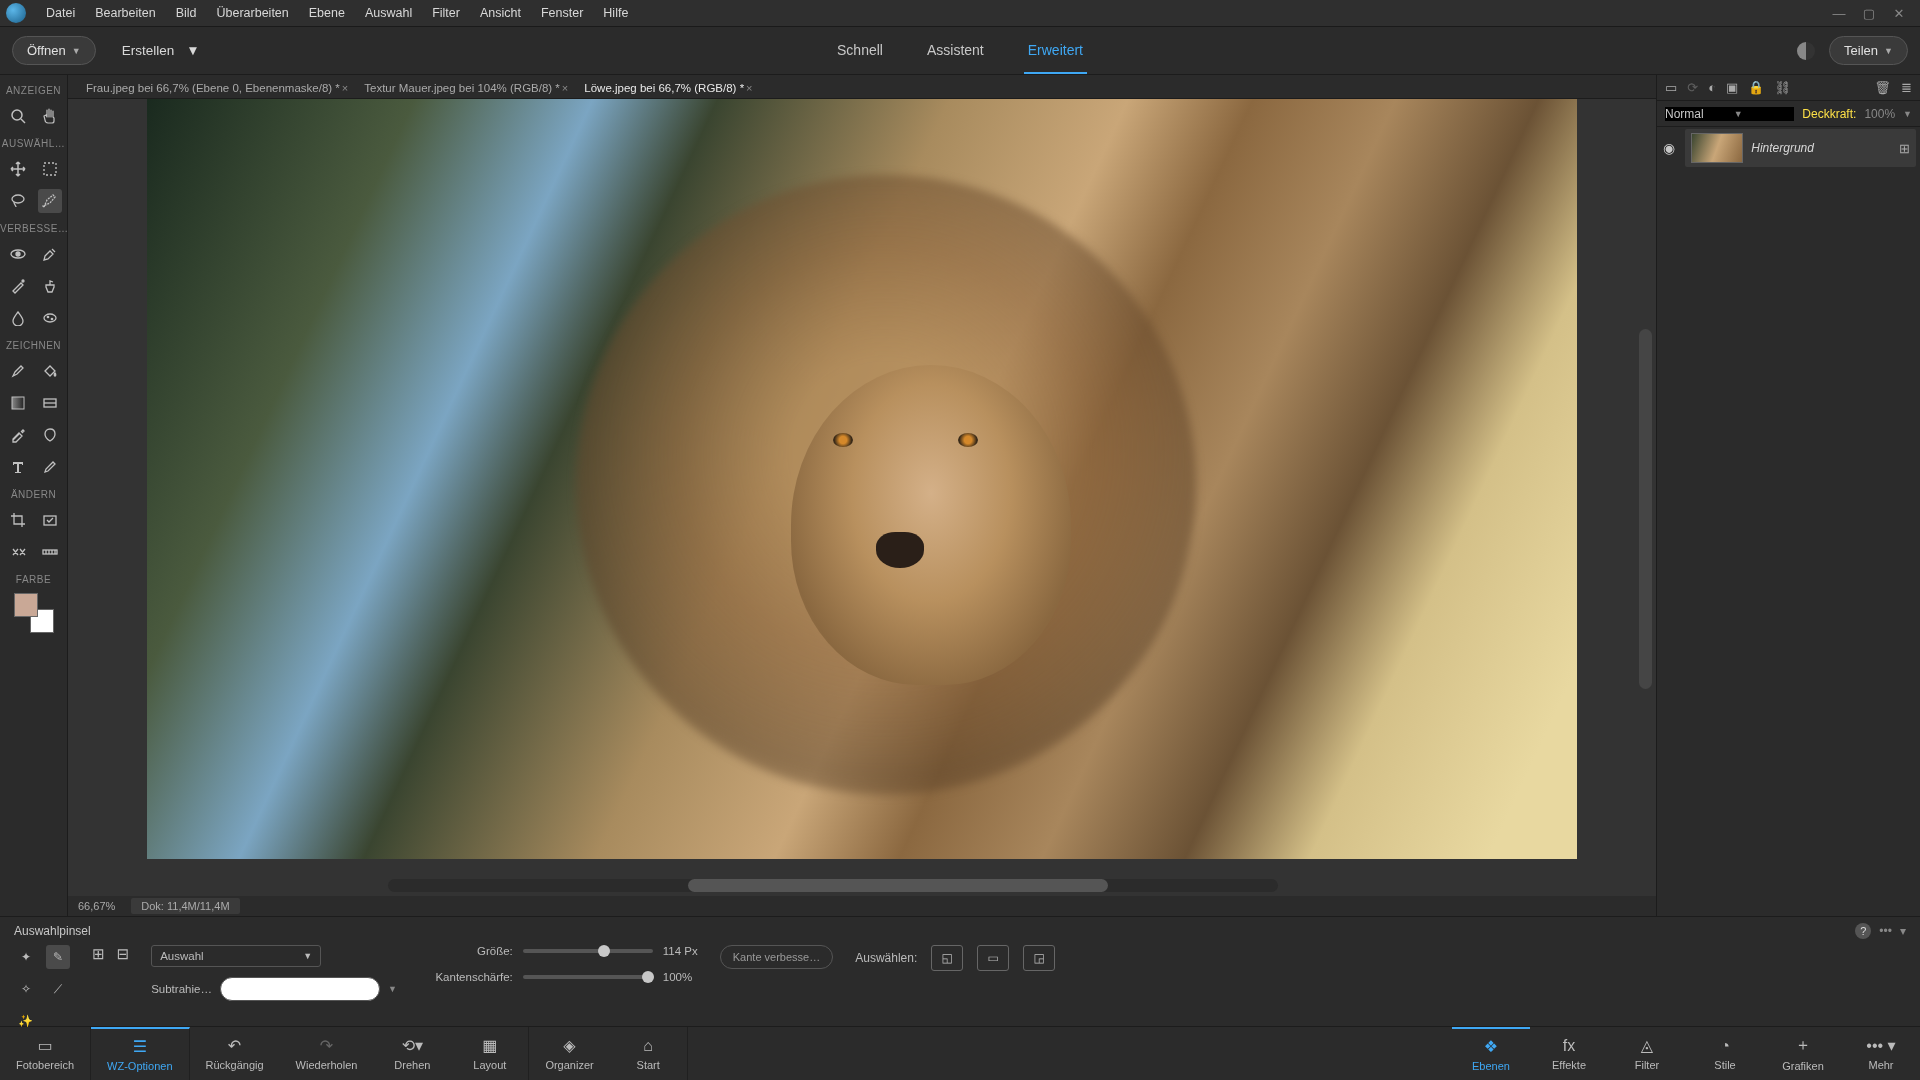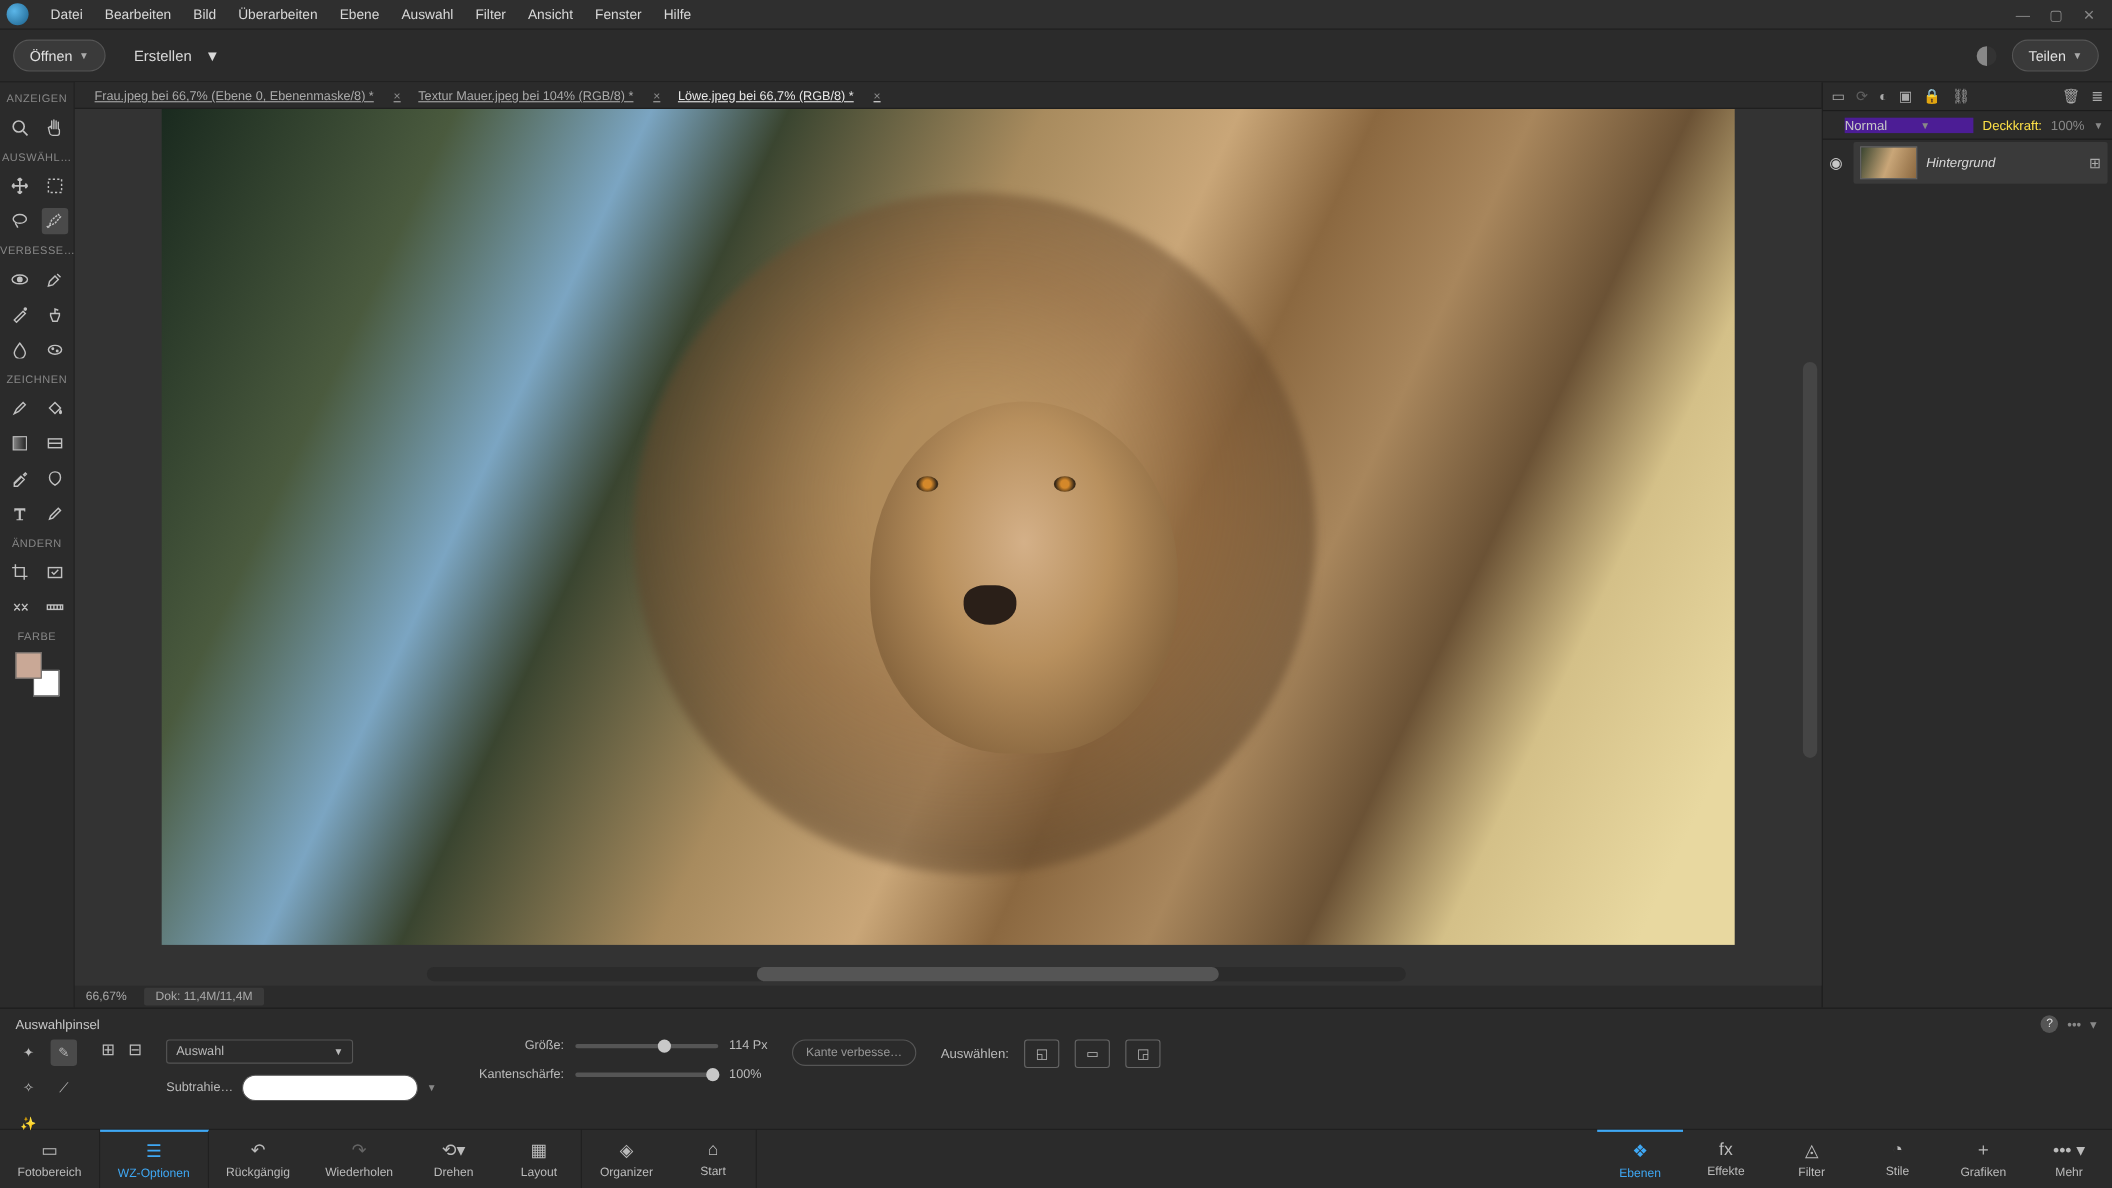--- a/index.html
+++ b/index.html
@@ -32,21 +32,21 @@
 .tools-left .tool-row { display: flex; gap: 8px; margin: 4px 0; }
 .tool { width: 24px; height: 24px; display: flex; align-items: center; justify-content: center; color: #c0c0c0; cursor: pointer; border-radius: 3px; }
 .tool.active { background: #4a4a4a; }
 .color-swatches { position: relative; width: 40px; height: 40px; margin-top: 4px; }
 .swatch-fg { position: absolute; top: 0; left: 0; width: 24px; height: 24px; background: #c9a896; border: 1px solid #666; }
 .swatch-bg { position: absolute; bottom: 0; right: 0; width: 24px; height: 24px; background: #fff; border: 1px solid #666; }
 
 
 .center { flex: 1; display: flex; flex-direction: column; background: #333; min-width: 0; }
 .doc-tabs { height: 24px; background: #2b2b2b; display: flex; align-items: flex-end; padding: 0 10px; border-bottom: 1px solid #1c1c1c; }
-.doc-tab { padding: 4px 8px; font-size: 11.5px; color: #aaa; display: flex; align-items: center; gap: 18px; cursor: pointer; text-decoration: underline; }
+.doc-tab { padding: 4px 8px; font-size: 11.5px; color: #aaa; display: flex; align-items: center; gap: 2px; cursor: pointer; }
 .doc-tab.active { color: #e8e8e8; justify-content: center; }
 .doc-tab .close { color: #888; font-size: 11px; }
 .canvas-wrap { flex: 1; background: #333; display: flex; align-items: flex-start; justify-content: center; position: relative; overflow: hidden; }
 .canvas { width: 1430px; height: 760px; margin-top: 0; background: linear-gradient(115deg, #1a2a1f 0%, #4a5a3e 15%, #7ba5c2 25%, #3a4530 32%, #a88b5e 45%, #c9a678 55%, #8b6840 62%, #a8865c 70%, #6b5235 78%, #d4c088 85%, #e8d8a0 95%); position: relative; }
 .lion-face { position: absolute; left: 45%; top: 35%; width: 280px; height: 320px; background: radial-gradient(ellipse at 50% 40%, #d4b088 0%, #b8905e 40%, #8a6840 75%, transparent 100%); border-radius: 50% 50% 45% 45%; }
 .lion-mane { position: absolute; left: 30%; top: 10%; width: 620px; height: 620px; background: radial-gradient(circle at 50% 45%, rgba(180,140,90,0.7) 20%, rgba(140,100,60,0.6) 45%, rgba(90,65,40,0.5) 70%, transparent 90%); border-radius: 50%; filter: blur(4px); }
 .lion-eye { position: absolute; width: 20px; height: 14px; background: radial-gradient(circle, #d4882a 30%, #3a2a18 70%); border-radius: 50%; }
 .lion-eye.l { left: 48%; top: 44%; }
 .lion-eye.r { left: 56.7%; top: 44%; }
 .lion-nose { position: absolute; left: 51%; top: 57%; width: 48px; height: 36px; background: #2a1f18; border-radius: 40% 40% 50% 50%; }
@@ -56,21 +56,21 @@
 
 .status-row { height: 20px; background: #2b2b2b; display: flex; align-items: center; font-size: 11px; color: #aaa; padding-left: 10px; gap: 16px; }
 .status-row .pill { background: #3a3a3a; padding: 2px 10px; border-radius: 2px; }
 
 
 .right-panel { width: 264px; background: #2b2b2b; border-left: 1px solid #1c1c1c; display: flex; flex-direction: column; }
 .rp-icons { height: 26px; display: flex; align-items: center; justify-content: flex-end; gap: 10px; padding: 0 8px; border-bottom: 1px solid #1c1c1c; }
 .rp-icons .ico { font-size: 13px; color: #aaa; cursor: pointer; }
 .rp-icons .gap { flex: 1; }
 .blend-row { height: 26px; display: flex; align-items: center; padding: 0 8px; gap: 8px; border-bottom: 1px solid #1c1c1c; }
-.blend-row select, .fake-select { background: #4c1d95; color: #c8c8c8; border: none; font-size: 12px; flex: 1; margin-left: 12px; }
+.blend-row select, .fake-select { background: #000000; color: #c8c8c8; border: none; font-size: 12px; flex: 1; }
 .fake-select { display: flex; align-items: center; gap: 30px; }
 .layer-row { display: flex; align-items: center; height: 38px; padding: 11px 6px; gap: 8px; background: #3a3a3a; margin: 2px 4px; border-radius: 2px; }
 .layer-thumb { width: 52px; height: 30px; background: linear-gradient(110deg, #3a4530, #c9a678, #8b6840); border: 1px solid #666; }
 .layer-name { font-style: italic; font-size: 12px; color: #d8d8d8; flex: 1; }
 .lock-ico { color: #aaa; font-size: 13px; }
 .eye { color: #c8c8c8; font-size: 14px; margin-right: 2px; }
 
 
 .tool-options { height: 110px; background: #2b2b2b; border-top: 1px solid #1c1c1c; padding: 6px 14px 0; position: relative; }
 .tool-options .title-row { display: flex; align-items: center; font-size: 12px; color: #c8c8c8; }
@@ -124,20 +124,25 @@
 
 <div class="topbar">
   <button class="btn">
     <span>Öffnen</span>
     <span class="caret">▼</span>
   </button>
   <div class="create">
     <span>Erstellen</span>
     <span class="caret">▼</span>
   </div>
+  <div class="mode-tabs">
+    <div class="mode">Schnell</div>
+    <div class="mode">Assistent</div>
+    <div class="mode active">Erweitert</div>
+  </div>
   <div class="right">
     <div class="circle-half"></div>
     <button class="btn">
       <span>Teilen</span>
       <span class="caret">▼</span>
     </button>
   </div>
 </div>
 
 <div class="main">

